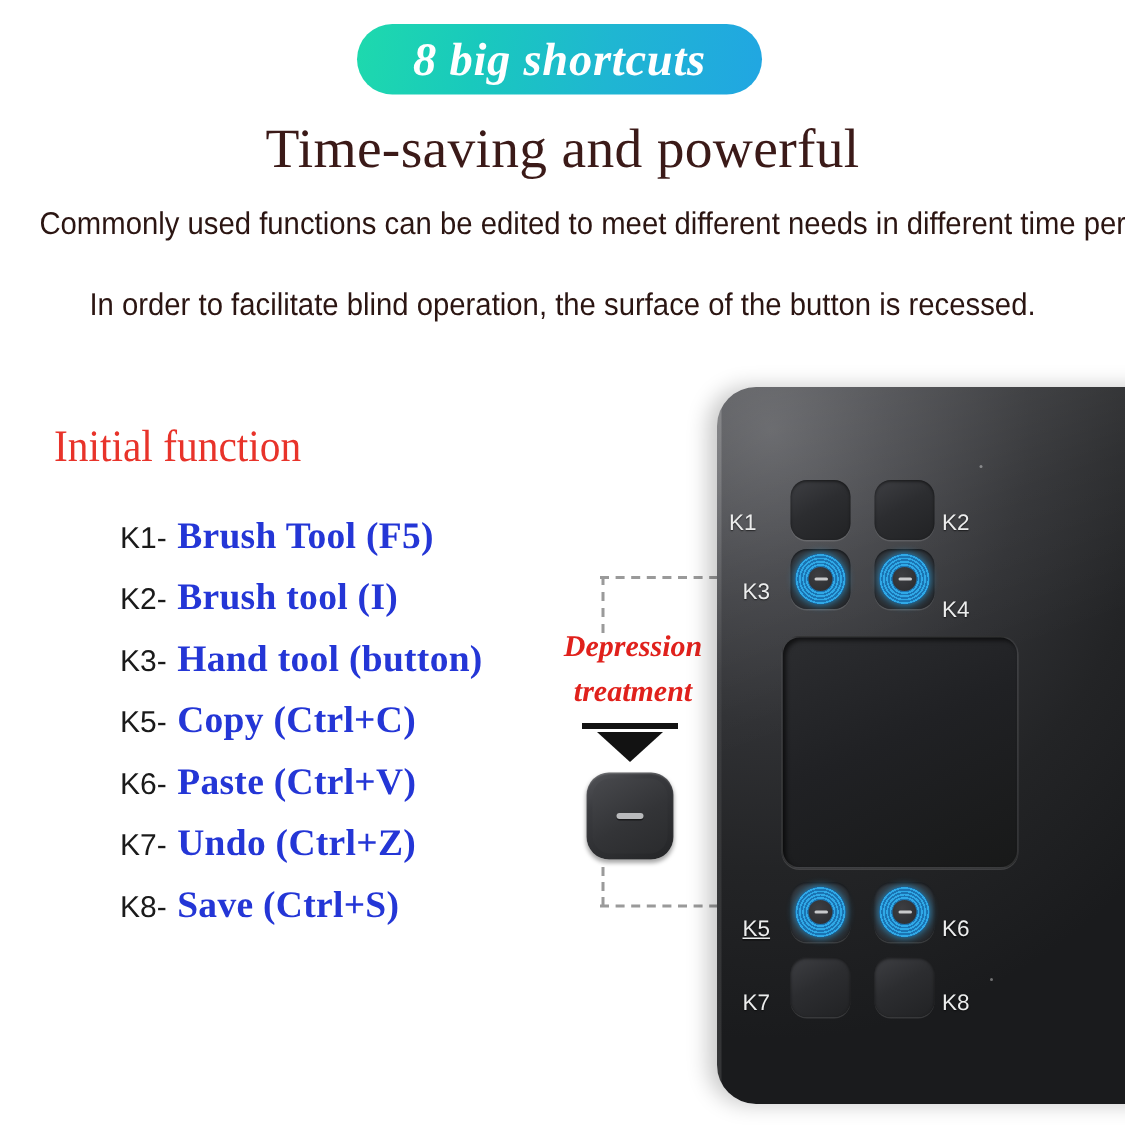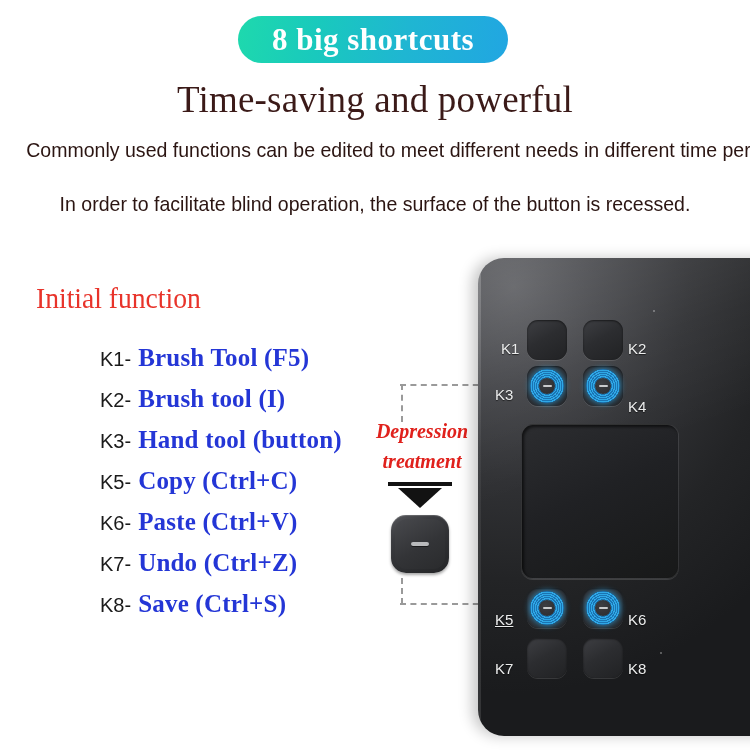--- a/index.html
+++ b/index.html
@@ -18,20 +18,21 @@
     border-radius:24px;
     background:linear-gradient(100deg,#1ed9ad 0%,#19c9bd 30%,#1fb6d2 62%,#21a6e2 100%);
     display:flex;align-items:center;justify-content:center;
     box-sizing:border-box;
   }
   .badge-text{
     font-family:"Liberation Serif",serif;
     font-size:31px;font-weight:700;color:#ffffff;
     letter-spacing:.5px;line-height:1;
     white-space:nowrap;
+    font-style:italic;
   }
 
   
   .headline{
     position:absolute;left:0;top:78px;width:750px;text-align:center;
     font-family:"Liberation Serif",serif;
     font-size:37px;font-weight:400;color:#3b1a18;
     letter-spacing:.2px;white-space:nowrap;
   }
   .sub{
@@ -44,21 +45,21 @@
 
   
   .init-fn{
     position:absolute;left:36px;top:281px;
     font-family:"Liberation Serif",serif;
     font-size:30px;font-weight:400;color:#e8332a;
     white-space:nowrap;transform:scaleX(.92);transform-origin:left center;
   }
 
   
-  .keylist{position:absolute;left:100px;top:344px;width:330px;}
+  .keylist{position:absolute;left:80px;top:344px;width:330px;}
   .keyrow{
     height:41px;display:flex;align-items:baseline;white-space:nowrap;
   }
   .kname{
     font-family:"Liberation Sans",sans-serif;
     font-size:20px;color:#1a1a1a;font-weight:400;
     margin-right:7px;
   }
   .kfunc{
     font-family:"Liberation Serif",serif;
@@ -244,21 +245,21 @@
 
   <div class="tablet">
     <div class="tablet-edge"></div>
     <div class="tablet-gloss"></div>
     <div class="tablet-speck" style="left:175px;top:52px;"></div>
     <div class="tablet-speck" style="left:182px;top:394px;"></div>
 
     <div class="kbtn" style="left:49px;top:62px;">
       <div class="kbtn-dash"></div>
     </div>
-    <div class="klabel" style="left:23px;top:82px;">K1</div>
+    <div class="klabel" style="left:8px;top:82px;">K1</div>
 
     <div class="kbtn" style="left:105px;top:62px;">
       <div class="kbtn-dash"></div>
     </div>
     <div class="klabel" style="left:150px;top:82px;">K2</div>
 
     <div class="kbtn lit" style="left:49px;top:108px;">
       <div class="ring">
         <div class="ring-core">
           <div class="ring-dash"></div>

